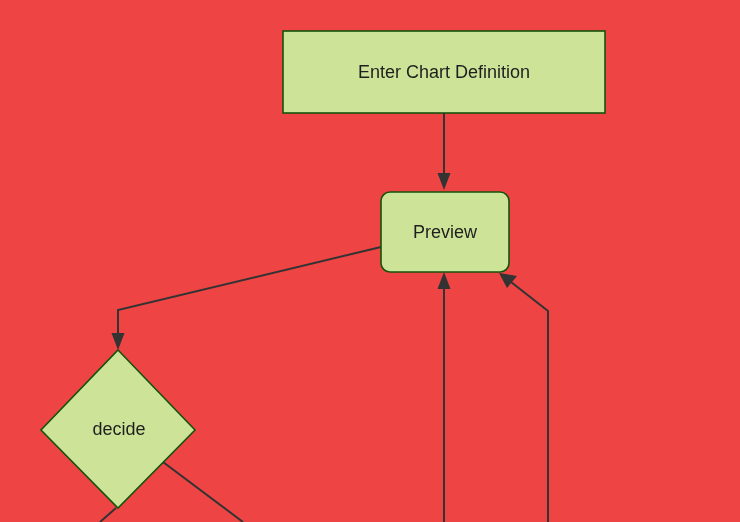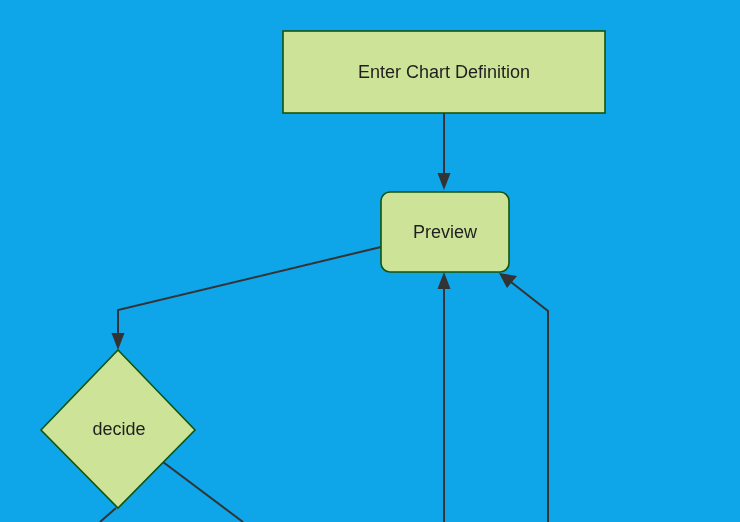--- a/index.html
+++ b/index.html
@@ -8,21 +8,21 @@
     padding: 0;
     background: #ffffff;
   }
   body {
     font-family: "Liberation Sans", "DejaVu Sans", sans-serif;
   }
   #canvas {
     position: relative;
     width: 740px;
     height: 522px;
-    background: #0ea5e9;
+    background: #ef4444;
     overflow: hidden;
   }
   #diagram-svg {
     position: absolute;
     left: 0;
     top: 0;
     width: 740px;
     height: 522px;
   }
   .node-shape {

